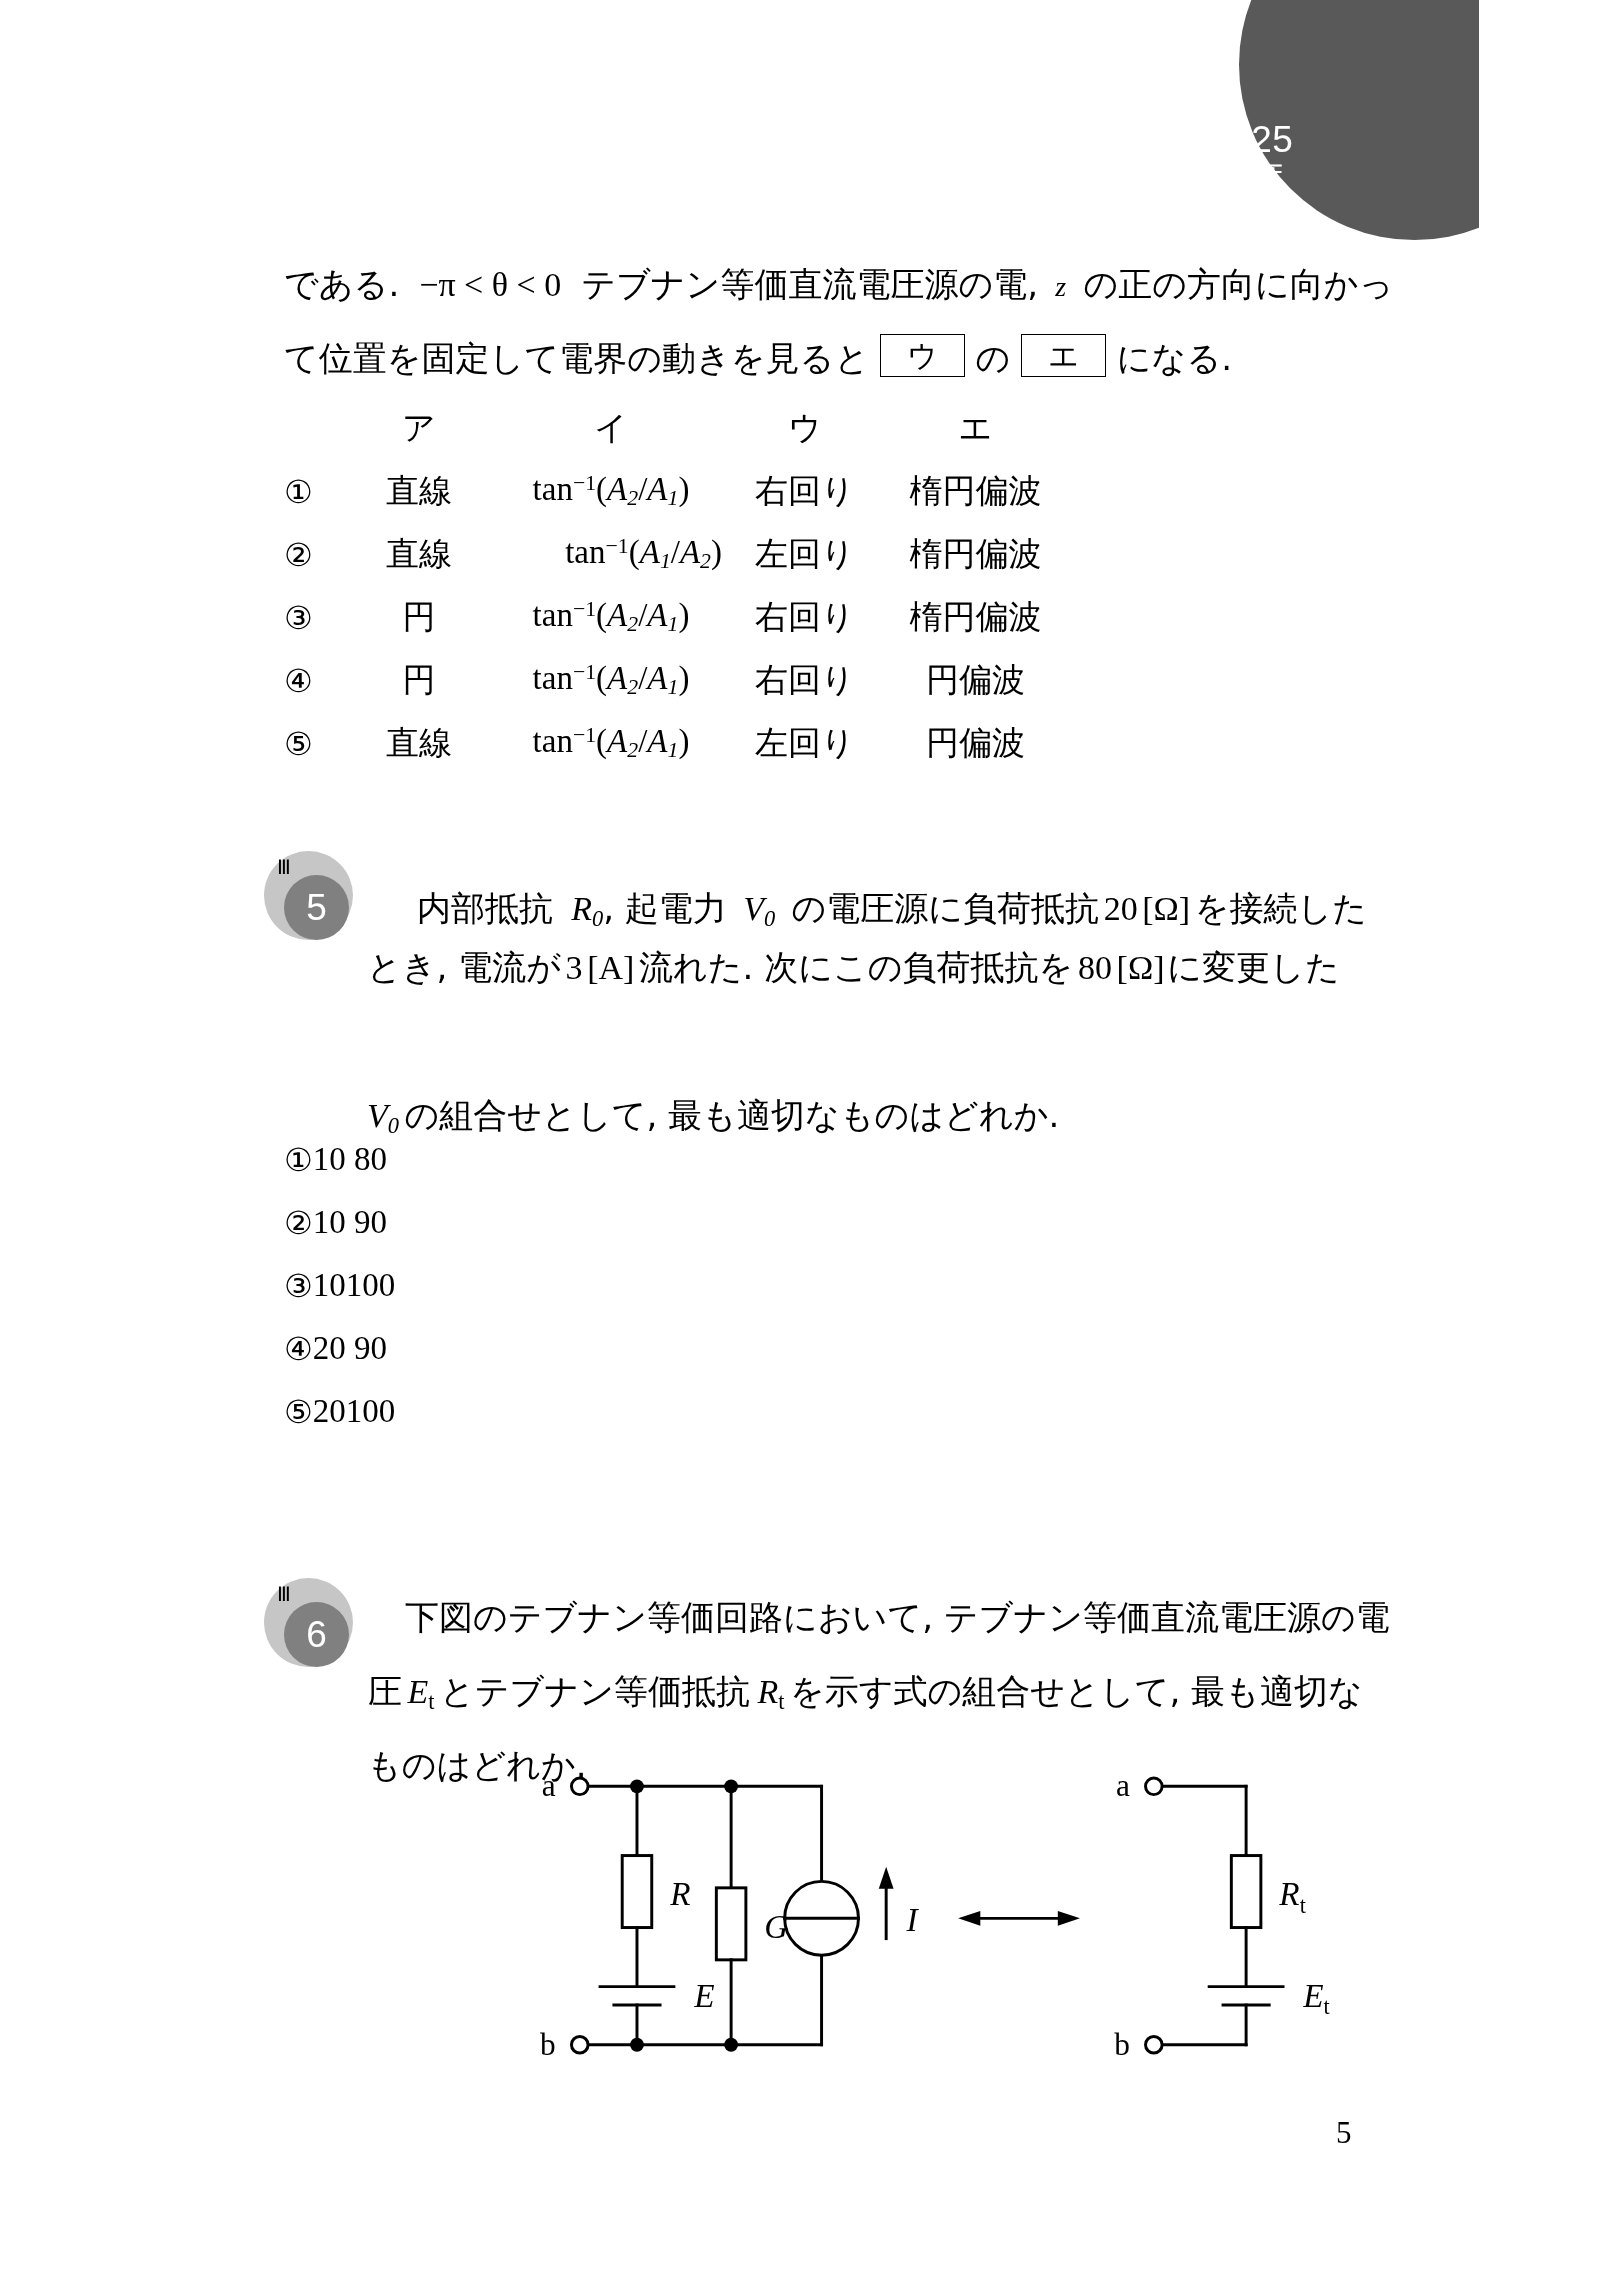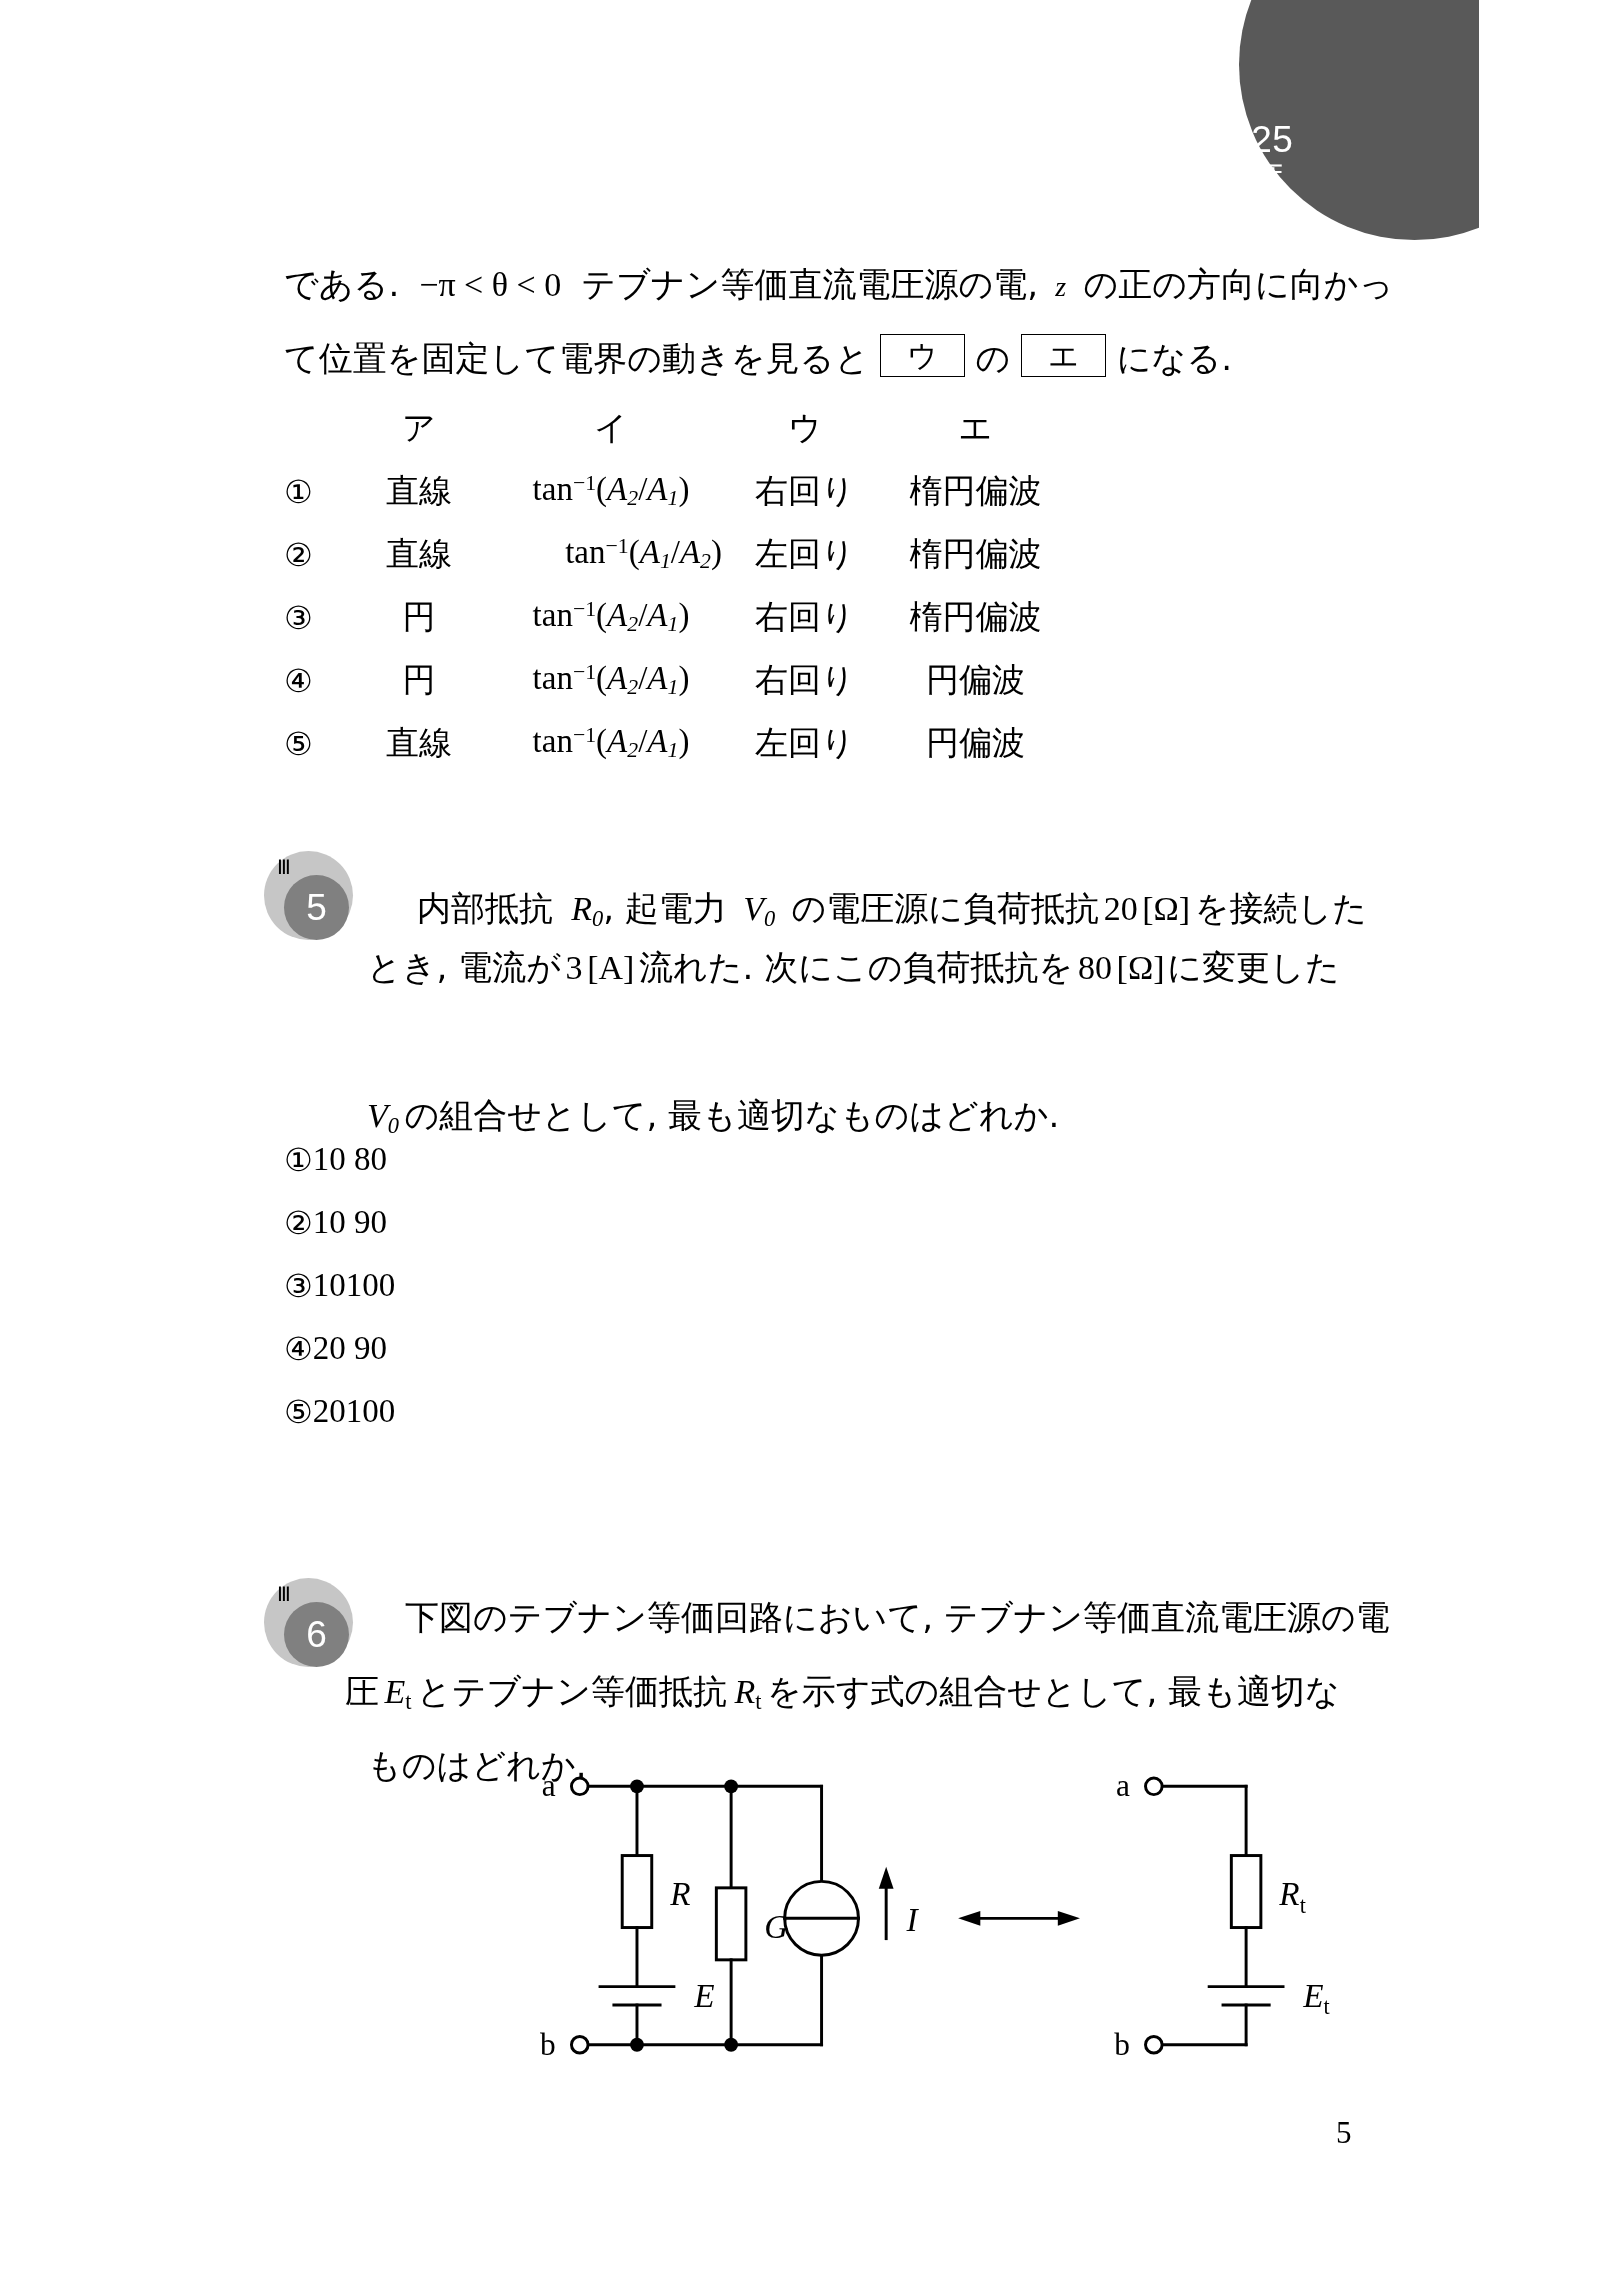--- a/index.html
+++ b/index.html
@@ -309,21 +309,21 @@
 
   <div class="qbadge" style="left:264px; top:1578px;">
     <div class="outer"></div>
     <div class="inner"></div>
     <div class="roman">Ⅲ</div>
     <div class="num">6</div>
   </div>
 
   <div class="abs jtext" style="left:405px; top:1580px;">下図のテブナン等価回路において, テブナン等価直流電圧源の電</div>
 
-  <div class="abs jtext" style="left:345px; top:1654px;">
+  <div class="abs jtext" style="left:368px; top:1654px;">
     <span>圧</span><span class="mi" style="margin-left:5.5px;">E</span><span class="subr">t</span><span style="margin-left:5.5px;">とテブナン等価抵抗</span><span class="mi" style="margin-left:7.4px;">R</span><span class="subr">t</span><span style="margin-left:5.5px;">を示す式の組合せとして, 最も適切な</span>
   </div>
 
   <div class="abs jtext" style="left:367px; top:1728px;">ものはどれか.</div>
 
   <div class="figure" style="left:517px; top:1754px; width:886px; height:360px;">
     <svg width="886" height="360" viewBox="0 0 960 390">
       <g fill="none" stroke="#000" stroke-width="3.2" stroke-linecap="square">
 
         <line x1="78" y1="35" x2="330" y2="35"></line>

